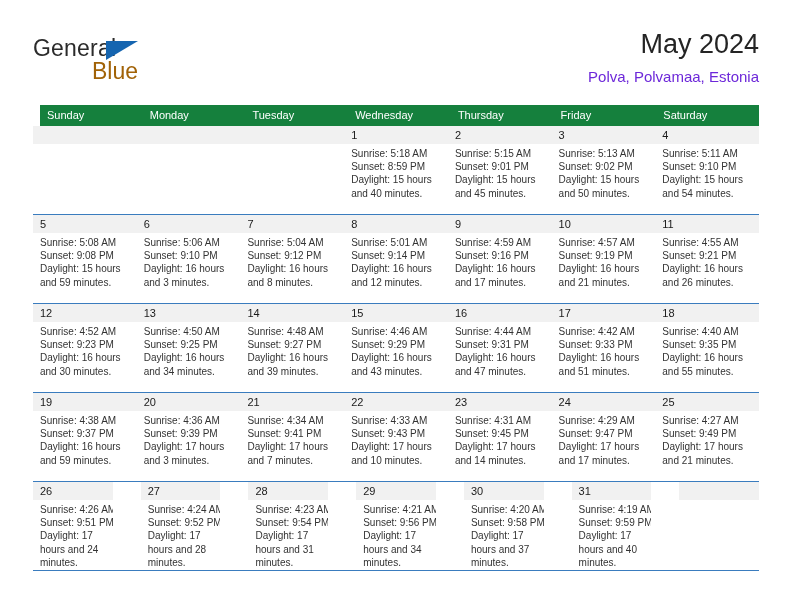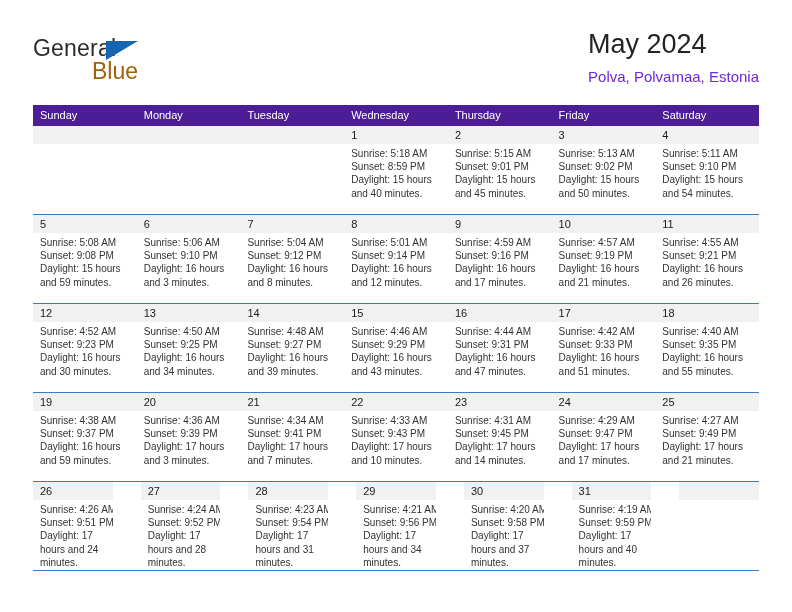--- a/index.html
+++ b/index.html
@@ -62,21 +62,21 @@
     font-size: 23px;
     line-height: 25px;
     color: #a16207;
     font-weight: 400;
     white-space: nowrap;
   }
   .title-block {
     position: absolute;
     right: 0;
     top: 0;
-    text-align: left;
+    text-align: right;
   }
   .cal-title {
     font-size: 27px;
     line-height: 33px;
     color: #242424;
     font-weight: 400;
     white-space: nowrap;
   }
   .cal-subtitle {
     margin-top: 6px;
@@ -89,22 +89,23 @@
 
   
   .calendar {
     position: absolute;
     left: 33px;
     top: 105px;
     width: 726px;
   }
   .weekday-header {
     display: flex;
-    background: #4c1d95;
+    background: #15803d;
     height: 21px;
+    margin-left: 7px;
   }
   .weekday-cell {
     flex: 1 1 0;
     color: #ffffff;
     font-size: 11px;
     line-height: 21px;
     padding-left: 7px;
     box-sizing: border-box;
     white-space: nowrap;
     overflow: hidden;

